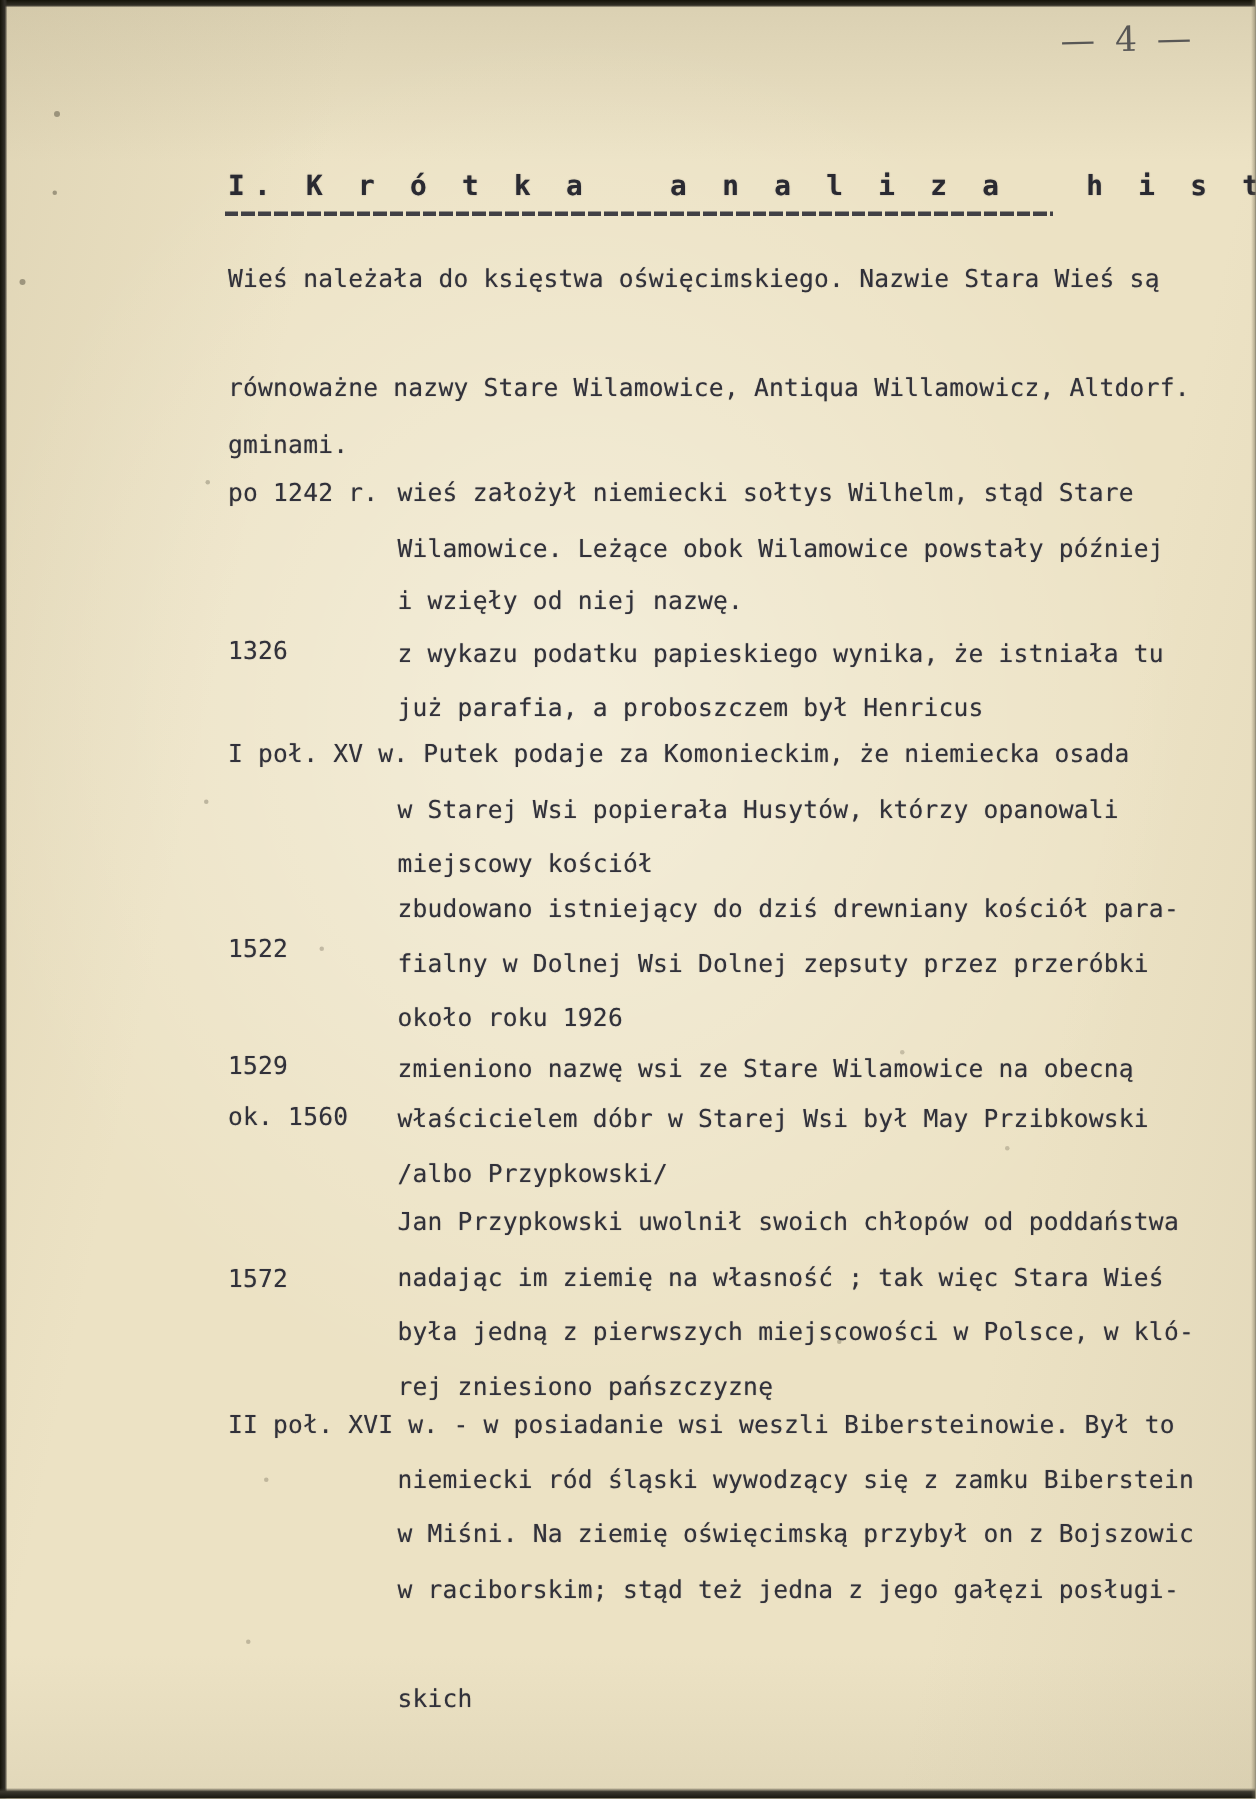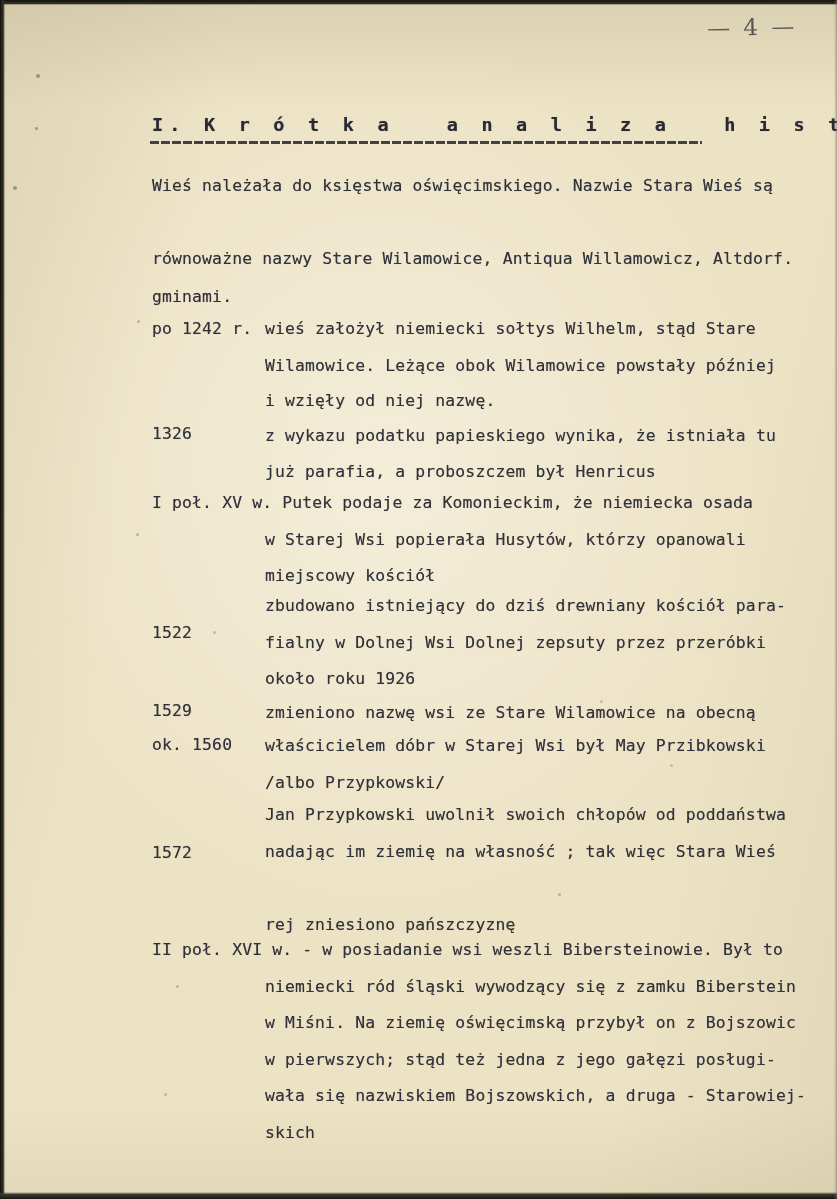--- a/index.html
+++ b/index.html
@@ -159,23 +159,23 @@
     <div class="ln date" style="top:702px;">1529</div>
     <div class="ln body" style="top:704px;">zmieniono nazwę wsi ze Stare Wilamowice na obecną</div>
 
     <div class="ln date" style="top:736px;text-align:center;">ok. 1560</div>
     <div class="ln body" style="top:737px;">właścicielem dóbr w Starej Wsi był May Przibkowski</div>
     <div class="ln body" style="top:774px;">/albo Przypkowski/</div>
 
     <div class="ln date" style="top:804px;margin-top:40px;">1572</div>
     <div class="ln body" style="top:806px;">Jan Przypkowski uwolnił swoich chłopów od poddaństwa</div>
     <div class="ln body" style="top:843px;">nadając im ziemię na własność ; tak więc Stara Wieś</div>
+    <div class="ln body" style="top:879px;">była jedną z pierwszych miejscowości w Polsce, w kló-</div>
     <div class="ln full" style="top:941px;">II poł. XVI w. - w posiadanie wsi weszli Bibersteinowie. Był to</div>
 
     <div class="ln body" style="top:916px;">rej zniesiono pańszczyznę</div>
     <div class="ln body" style="top:978px;">niemiecki ród śląski wywodzący się z zamku Biberstein</div>
     <div class="ln body" style="top:1014px;">w Miśni. Na ziemię oświęcimską przybył on z Bojszowic</div>
-    <div class="ln body" style="top:1051px;">w pierwszych; stąd też jedna z jego gałęzi posługi-</div>
-    <div class="ln body" style="top:1087px;">wała się nazwiskiem Bojszowskich, a druga - Starowiej-</div>
+    <div class="ln body" style="top:1051px;">w raciborskim; stąd też jedna z jego gałęzi posługi-</div>
     <div class="ln body" style="top:1124px;">skich</div>
 
   </div>
 </div>
 
 </body></html>

